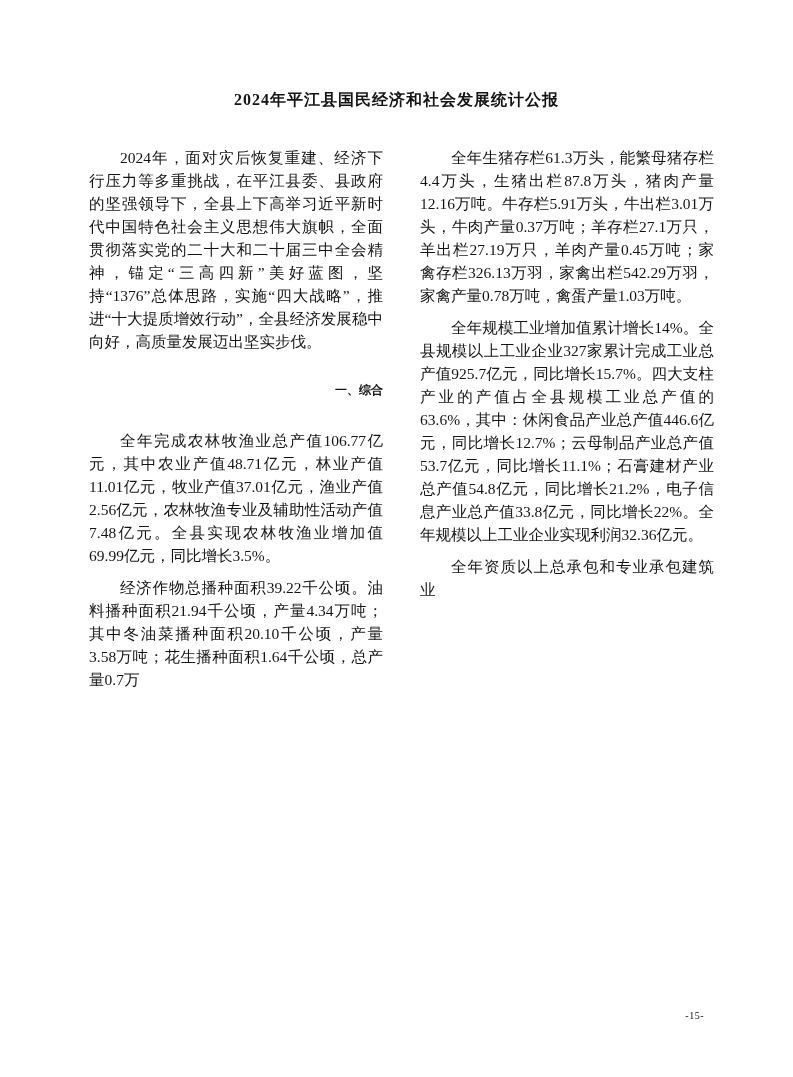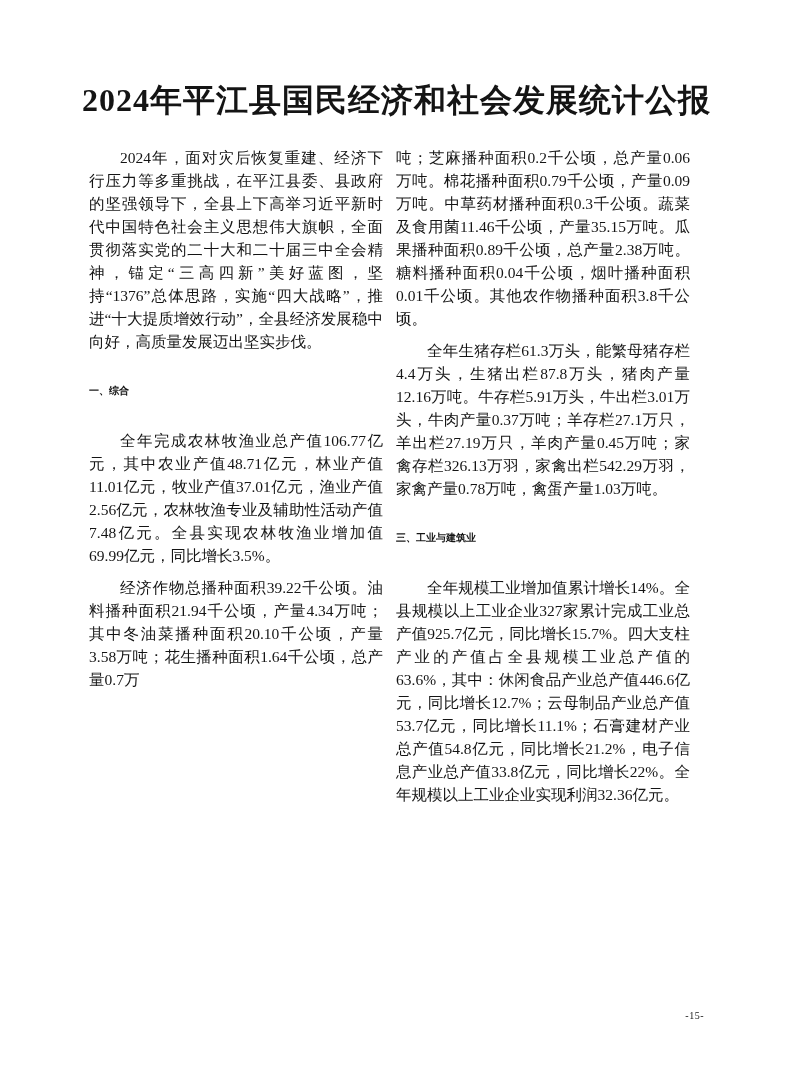--- a/index.html
+++ b/index.html
@@ -17,52 +17,52 @@
     height: 1077px;
     background: #ffffff;
     overflow: hidden;
   }
   .title {
     position: absolute;
     top: 82px;
     left: 0;
     width: 100%;
     text-align: center;
-    font-size: 32px;
+    font-size: 16px;
     line-height: 36px;
     font-weight: 700;
     letter-spacing: 1px;
   }
   .columns {
     position: absolute;
     top: 146px;
     left: 89px;
     width: 616px;
     display: flex;
-    gap: 13px;
+    gap: 37px;
   }
   .col {
     width: 294px;
     flex: 0 0 294px;
   }
   .para {
     font-size: 15.5px;
     line-height: 23px;
     text-align: justify;
     text-indent: 2em;
     margin: 0 0 9px 0;
   }
   .para.continuation {
     text-indent: 0;
   }
   .heading {
-    font-size: 10px;
+    font-size: 12px;
     line-height: 23px;
     font-weight: 700;
-    text-align: left;
+    text-align: right;
     margin: 26px 0 27px 0;
   }
   .page-number {
     position: absolute;
     right: 89px;
     bottom: 52px;
     font-size: 10px;
     line-height: 18px;
     letter-spacing: 0.5px;
   }
@@ -77,23 +77,22 @@
   <div class="columns">
 
     <div class="col">
       <p class="para">2024年，面对灾后恢复重建、经济下行压力等多重挑战，在平江县委、县政府的坚强领导下，全县上下高举习近平新时代中国特色社会主义思想伟大旗帜，全面贯彻落实党的二十大和二十届三中全会精神，锚定“三高四新”美好蓝图，坚持“1376”总体思路，实施“四大战略”，推进“十大提质增效行动”，全县经济发展稳中向好，高质量发展迈出坚实步伐。</p>
       <h2 class="heading">一、综合</h2>
       <p class="para">全年完成农林牧渔业总产值106.77亿元，其中农业产值48.71亿元，林业产值11.01亿元，牧业产值37.01亿元，渔业产值2.56亿元，农林牧渔专业及辅助性活动产值7.48亿元。全县实现农林牧渔业增加值69.99亿元，同比增长3.5%。</p>
       <p class="para">经济作物总播种面积39.22千公顷。油料播种面积21.94千公顷，产量4.34万吨；其中冬油菜播种面积20.10千公顷，产量3.58万吨；花生播种面积1.64千公顷，总产量0.7万</p>
     </div>
 
     <div class="col">
-      <p class="para continuation">吨；芝麻播种面积0.2千公顷，总产量0.06万吨。棉花播种面积0.79千公顷，产量0.09万吨。中草药材播种面积0.3千公顷。蔬菜及食用菌11.46千公顷，产量35.15万吨。瓜果播种面积0.89千公顷，总产量2.38万吨。糖料播种面积0.04千公顷，烟叶播种面积0.01千公顷。其他农作物播种面积3.8千公顷。</p>
       <p class="para">全年生猪存栏61.3万头，能繁母猪存栏4.4万头，生猪出栏87.8万头，猪肉产量12.16万吨。牛存栏5.91万头，牛出栏3.01万头，牛肉产量0.37万吨；羊存栏27.1万只，羊出栏27.19万只，羊肉产量0.45万吨；家禽存栏326.13万羽，家禽出栏542.29万羽，家禽产量0.78万吨，禽蛋产量1.03万吨。</p>
-      <h2 class="heading">三、工业与建筑业</h2>
       <p class="para">全年规模工业增加值累计增长14%。全县规模以上工业企业327家累计完成工业总产值925.7亿元，同比增长15.7%。四大支柱产业的产值占全县规模工业总产值的63.6%，其中：休闲食品产业总产值446.6亿元，同比增长12.7%；云母制品产业总产值53.7亿元，同比增长11.1%；石膏建材产业总产值54.8亿元，同比增长21.2%，电子信息产业总产值33.8亿元，同比增长22%。全年规模以上工业企业实现利润32.36亿元。</p>
+      <p class="para">全年资质以上总承包和专业承包建筑业</p>
     </div>
 
   </div>
 
   <div class="page-number">-15-</div>
 
 </div>
 
 </body></html>

